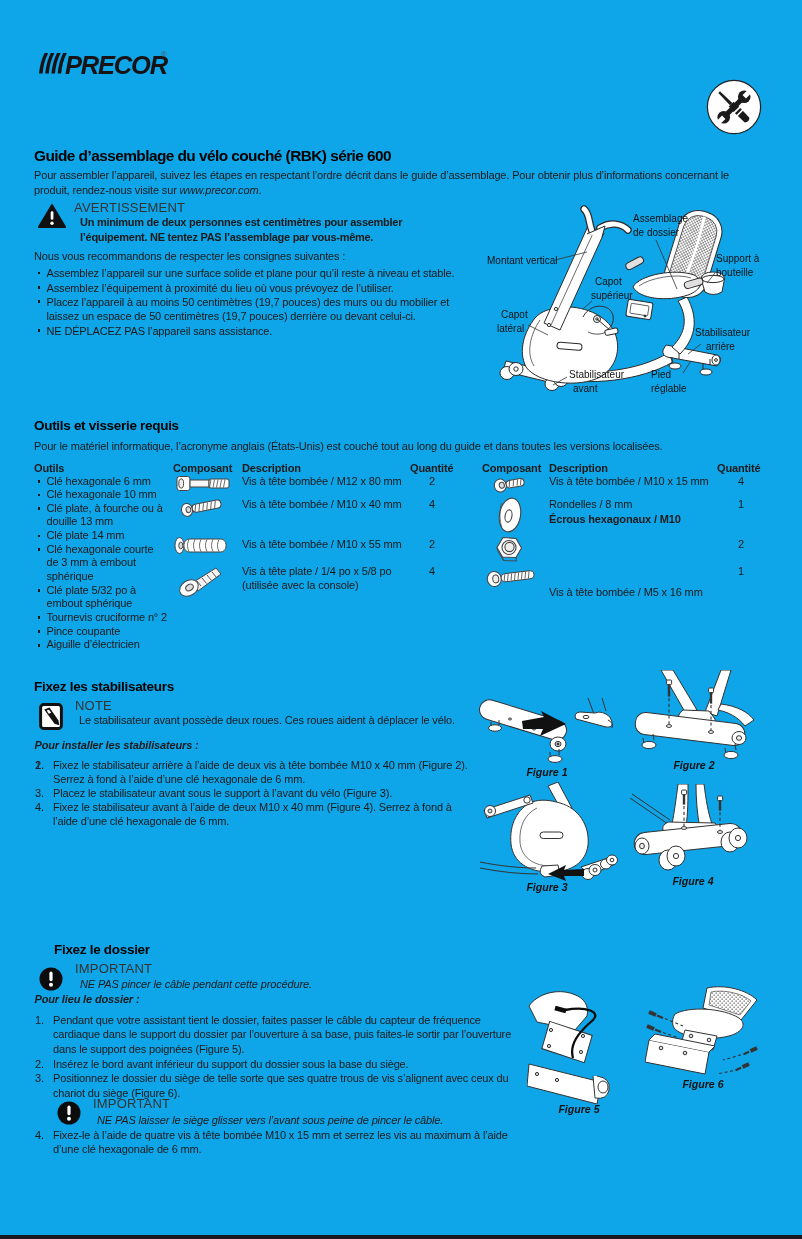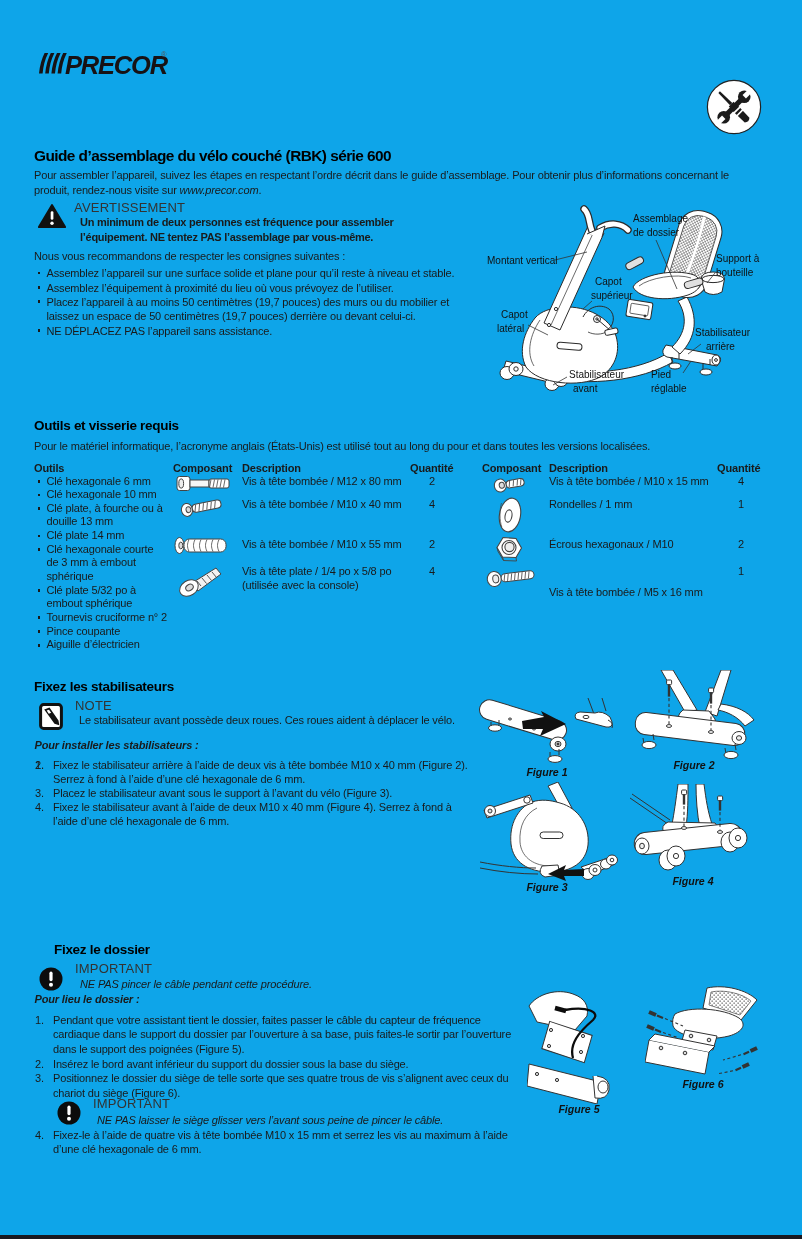--- a/index.html
+++ b/index.html
@@ -67,21 +67,21 @@
 
   <div class="abs" style="left:38px;top:204px;">
     <svg width="28" height="25" viewBox="0 0 28 25">
       <path d="M14,1.2 L27,23 L1,23 Z" fill="#111" stroke="#111" stroke-width="2.2" stroke-linejoin="round"></path>
       <rect x="12.7" y="7.2" width="2.7" height="8.6" rx="1.3" fill="#fff"></rect>
       <circle cx="14" cy="19.3" r="1.7" fill="#fff"></circle>
     </svg>
   </div>
   <div class="abs caps" style="left:74px;top:201.5px;">AVERTISSEMENT</div>
   <div class="abs t11 b" style="left:80px;top:215.3px;line-height:14.2px;letter-spacing:-0.28px;">
-    <div>Un minimum de deux personnes est fréquence pour assembler</div>
+    <div>Un minimum de deux personnes est centimètres pour assembler</div>
     <div>l’équipement. NE tentez PAS l’assemblage par vous-même.</div>
   </div>
 
   <div class="abs t11" style="left:34px;top:248.7px;">Nous vous recommandons de respecter les consignes suivantes :</div>
   <div class="abs t11" style="left:34px;top:266.2px;line-height:14.4px;">
     <div class="listline" style="padding-left:12.5px;"><span class="bullet-sq"></span><span>Assemblez l’appareil sur une surface solide et plane pour qu’il reste à niveau et stable.</span></div>
     <div class="listline" style="padding-left:12.5px;"><span class="bullet-sq"></span><span>Assemblez l’équipement à proximité du lieu où vous prévoyez de l’utiliser.</span></div>
     <div class="listline" style="padding-left:12.5px;"><span class="bullet-sq"></span><span>Placez l’appareil à au moins 50 centimètres (19,7 pouces) des murs ou du mobilier et</span></div>
     <div class="listline" style="padding-left:12.5px;"><span>laissez un espace de 50 centimètres (19,7 pouces) derrière ou devant celui-ci.</span></div>
     <div class="listline" style="padding-left:12.5px;"><span class="bullet-sq"></span><span>NE DÉPLACEZ PAS l’appareil sans assistance.</span></div>
@@ -202,21 +202,21 @@
         <text x="266" y="164.5">arrière</text>
         <text x="129" y="193">Stabilisateur</text>
         <text x="133" y="206.5">avant</text>
         <text x="211" y="193">Pied</text>
         <text x="211" y="206.5">réglable</text>
       </g>
     </svg>
   </div>
 
   <div class="abs sect" style="left:34px;top:418px;">Outils et visserie requis</div>
-  <div class="abs t11" style="left:34px;top:438.5px;">Pour le matériel informatique, l’acronyme anglais (États-Unis) est utilisé tout au long du pour et dans toutes les versions localisées.</div>
+  <div class="abs t11" style="left:34px;top:438.5px;">Pour le matériel informatique, l’acronyme anglais (États-Unis) est couché tout au long du guide et dans toutes les versions localisées.</div>
 
   <div class="abs t11 b" style="left:34px;top:460.5px;">Outils</div>
   <div class="abs t11" style="left:34px;top:474.5px;line-height:13.65px;">
     <div class="listline" style="padding-left:12.5px;"><span class="bullet-sq"></span><span>Clé hexagonale 6 mm</span></div>
     <div class="listline" style="padding-left:12.5px;"><span class="bullet-sq"></span><span>Clé hexagonale 10 mm</span></div>
     <div class="listline" style="padding-left:12.5px;"><span class="bullet-sq"></span><span>Clé plate, à fourche ou à</span></div>
     <div class="listline" style="padding-left:12.5px;"><span>douille 13 mm</span></div>
     <div class="listline" style="padding-left:12.5px;"><span class="bullet-sq"></span><span>Clé plate 14 mm</span></div>
     <div class="listline" style="padding-left:12.5px;"><span class="bullet-sq"></span><span>Clé hexagonale courte</span></div>
     <div class="listline" style="padding-left:12.5px;"><span>de 3 mm à embout</span></div>
@@ -307,34 +307,34 @@
 
   <div class="abs" style="left:497px;top:496px;">
     <svg width="27" height="38" viewBox="0 0 27 38">
       <g stroke="#444" stroke-width="1.1" fill="#fff">
         <ellipse cx="13" cy="19" rx="10.5" ry="17" transform="rotate(10 13 19)"></ellipse>
         <ellipse cx="11.5" cy="20" rx="3.4" ry="6.2" transform="rotate(10 11.5 20)"></ellipse>
         <path d="M4.5,7 C2.5,13 2.5,25 4.8,31" stroke-width="0.7" fill="none"></path>
       </g>
     </svg>
   </div>
-  <div class="abs t11" style="left:549px;top:497px;">Rondelles / 1 mm</div>
+  <div class="abs t11" style="left:549px;top:497px;">Rondelles / 8 mm</div>
   <div class="abs t11" style="left:730px;top:497px;width:22px;text-align:center;">1</div>
 
   <div class="abs" style="left:495px;top:535px;">
     <svg width="29" height="29" viewBox="0 0 29 29">
       <g stroke="#444" stroke-width="1.1" fill="#fff">
         <path d="M8,2.5 L21,3.5 L26.5,13 L21,22.5 L7.5,22 L2,12.5 Z"></path>
         <path d="M7.5,22 L8.5,25.5 L21.5,26 L21,22.5 M2,12.5 L3,16.5 L8.5,25.5" stroke-width="0.9" fill="none"></path>
         <circle cx="14" cy="12.5" r="7"></circle>
         <circle cx="14.5" cy="12" r="4.6" fill="#eee"></circle>
       </g>
     </svg>
   </div>
-  <div class="abs t11" style="left:549px;top:537px;">Écrous hexagonaux / M10</div>
+  <div class="abs t11" style="left:549px;top:512px;font-weight:bold;">Écrous hexagonaux / M10</div>
   <div class="abs t11" style="left:730px;top:537px;width:22px;text-align:center;">2</div>
 
   <div class="abs" style="left:486px;top:562px;">
     <svg width="50" height="29" viewBox="0 0 50 29">
       <g stroke="#444" stroke-width="1" fill="#fff" transform="rotate(-7 25 14)">
         <ellipse cx="8" cy="15" rx="7" ry="7.5"></ellipse>
         <ellipse cx="9.5" cy="15" rx="3" ry="4" fill="#eee"></ellipse>
         <rect x="15" y="11" width="33" height="8" rx="4"></rect>
         <path d="M19,11.5 l-1.5,7 M22.5,11.5 l-1.5,7 M26,11.5 l-1.5,7 M29.5,11.5 l-1.5,7 M33,11.5 l-1.5,7 M36.5,11.5 l-1.5,7 M40,11.5 l-1.5,7 M43.5,11.5 l-1.5,7" stroke-width="0.8" fill="none"></path>
       </g>

